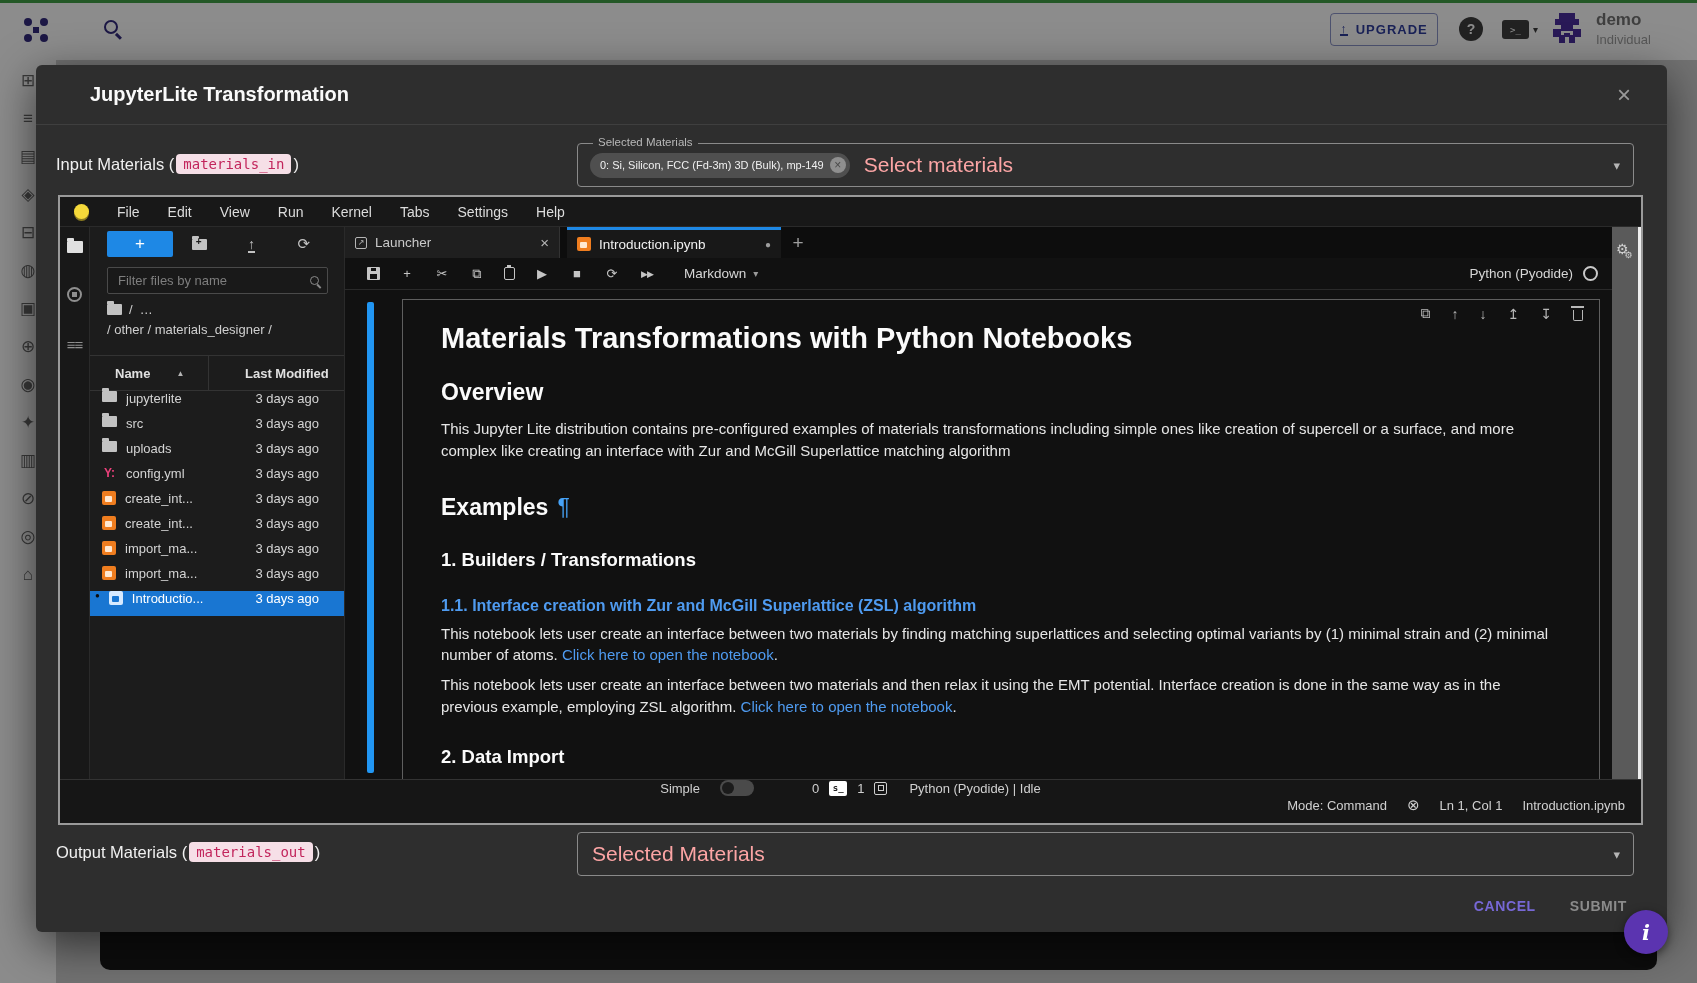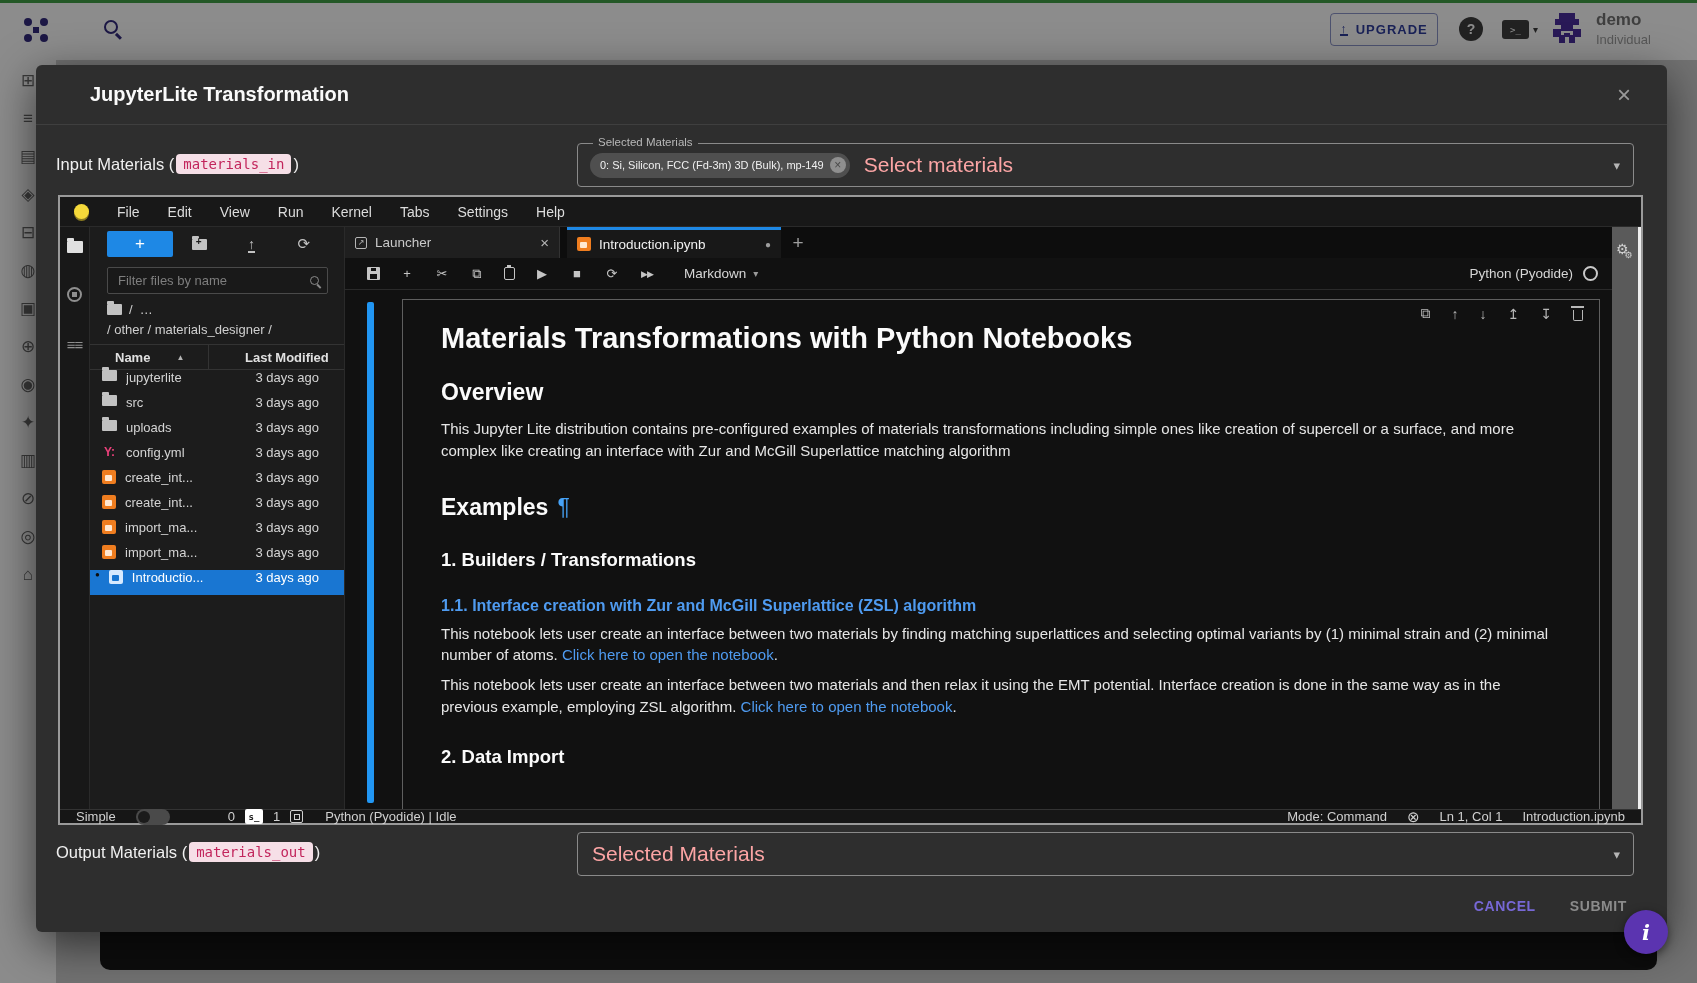--- a/index.html
+++ b/index.html
@@ -68,22 +68,22 @@
   .sel-caret { position:absolute; right:13px; top:14px; color:#b5b5b5; font-size:13px; }
 
   
   .jpanel { position:absolute; left:22px; top:130px; width:1585px; height:630px; background:#111;
     border:2px solid #9a9a9a; display:flex; flex-direction:column; }
   .jmenubar { height:30px; background:#181818; border-bottom:1px solid #2a2a2a; display:flex;
     align-items:center; padding-left:14px; gap:28px; }
   .bulb { width:15px; height:15px; border-radius:50%; background:#f5d93a; box-shadow:0 2px 0 #8a7a20; }
   .jmenu-item { color:#dcdcdc; font-size:14px; }
   .jmiddle { flex:1; display:flex; min-height:0; }
-  .jstatus { height:14px; background:#161616; border-top:1px solid #333; display:flex;
-    align-items:center; font-size:13px; color:#d0d0d0; padding:0 16px; }
+  .jstatus { height:44px; background:#161616; border-top:1px solid #333; display:flex;
+    align-items:center; font-size:13px; color:#d0d0d0; padding:0 16px;flex-direction:column; }
 
   .activity { width:30px; background:#181818; border-right:1px solid #2a2a2a; display:flex;
     flex-direction:column; align-items:center; padding-top:14px; gap:34px; }
   .act-folder { width:16px; height:12px; background:#e0e0e0; border-radius:1px; position:relative; }
   .act-folder::before { content:""; position:absolute; top:-3px; left:0; width:7px; height:3px;
     background:#e0e0e0; border-radius:1px 1px 0 0; }
   .act-running { width:15px; height:15px; border:2px solid #8f8f8f; border-radius:50%; position:relative; }
   .act-running::after { content:""; position:absolute; left:3px; top:3px; width:5px; height:5px; background:#8f8f8f; }
   .act-toc { color:#8f8f8f; font-size:15px; letter-spacing:-1px; }
 
@@ -106,21 +106,21 @@
     border-radius:2px; display:flex; align-items:center; padding:0 8px 0 10px; }
   .fb-filter input { background:transparent; border:none; outline:none; color:#cfcfcf; font-size:13px;
     flex:1; font-family:"Liberation Sans",sans-serif; }
   .fb-filter input::placeholder { color:#7e7e7e; }
   .mini-search { width:9px; height:9px; border:1.5px solid #8a8a8a; border-radius:50%; position:relative; }
   .mini-search::after { content:""; position:absolute; width:1.5px; height:5px; background:#8a8a8a;
     left:7px; top:7px; transform:rotate(-45deg); }
   .fb-crumb { padding:8px 0 4px 17px; font-size:13px; color:#cfcfcf; }
   .fb-crumb .line1 { display:flex; align-items:center; gap:7px; margin-bottom:5px; }
   .fb-crumb .line2 { color:#cfcfcf; }
-  .fb-header { margin-top:3px; height:26px; border-top:1px solid #333; border-bottom:1px solid #333;
+  .fb-header { margin-top:14px; height:36px; border-top:1px solid #333; border-bottom:1px solid #333;
     display:flex; font-size:13px; font-weight:bold; color:#e0e0e0; align-items:center; }
   .fbh-name { width:119px; padding-left:25px; border-right:1px solid #333; height:100%;
     display:flex; align-items:center; gap:26px; }
   .sort-caret { font-size:8px; color:#b5b5b5; }
   .fbh-mod { padding-left:36px; }
   .frow { height:25px; display:flex; align-items:flex-start; font-size:13px; color:#d4d4d4;
     padding:0 25px 0 12px; gap:9px; }
   .frow .fname { flex:1; white-space:nowrap; overflow:hidden; }
   .frow .ftime { white-space:nowrap; }
   .frow.selected { background:#1976d2; color:#fff; padding-left:5px; }

